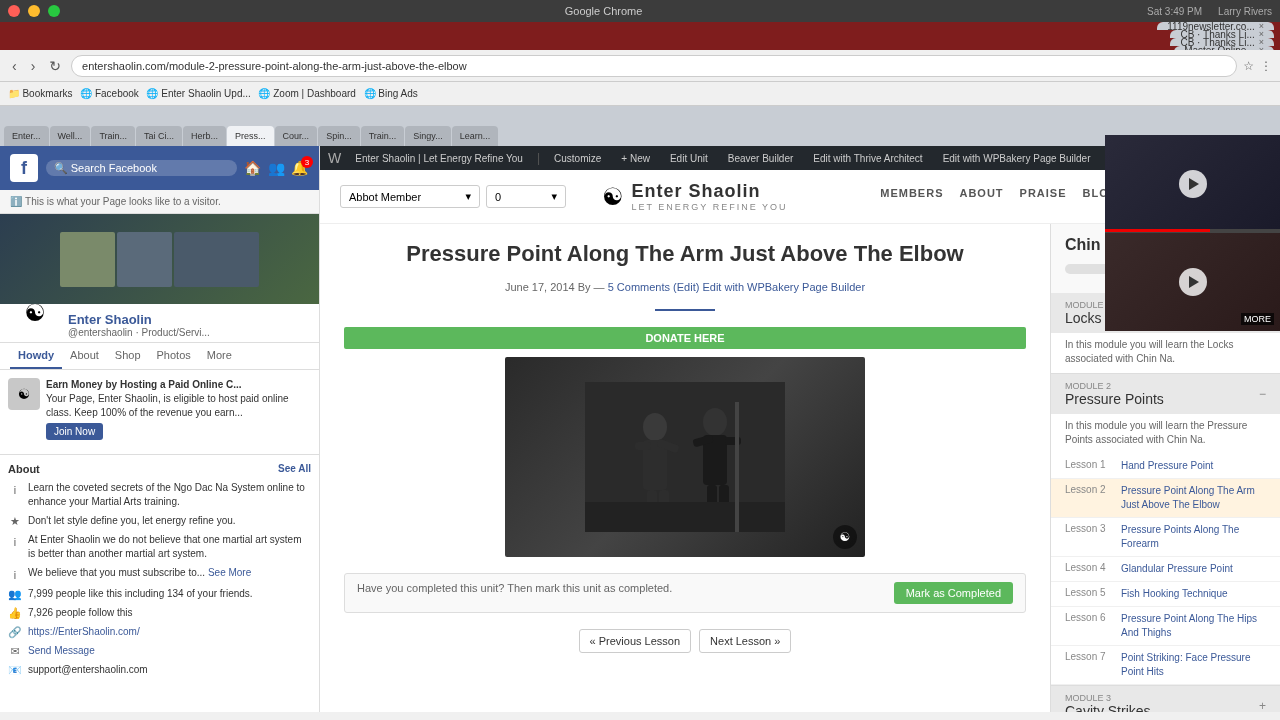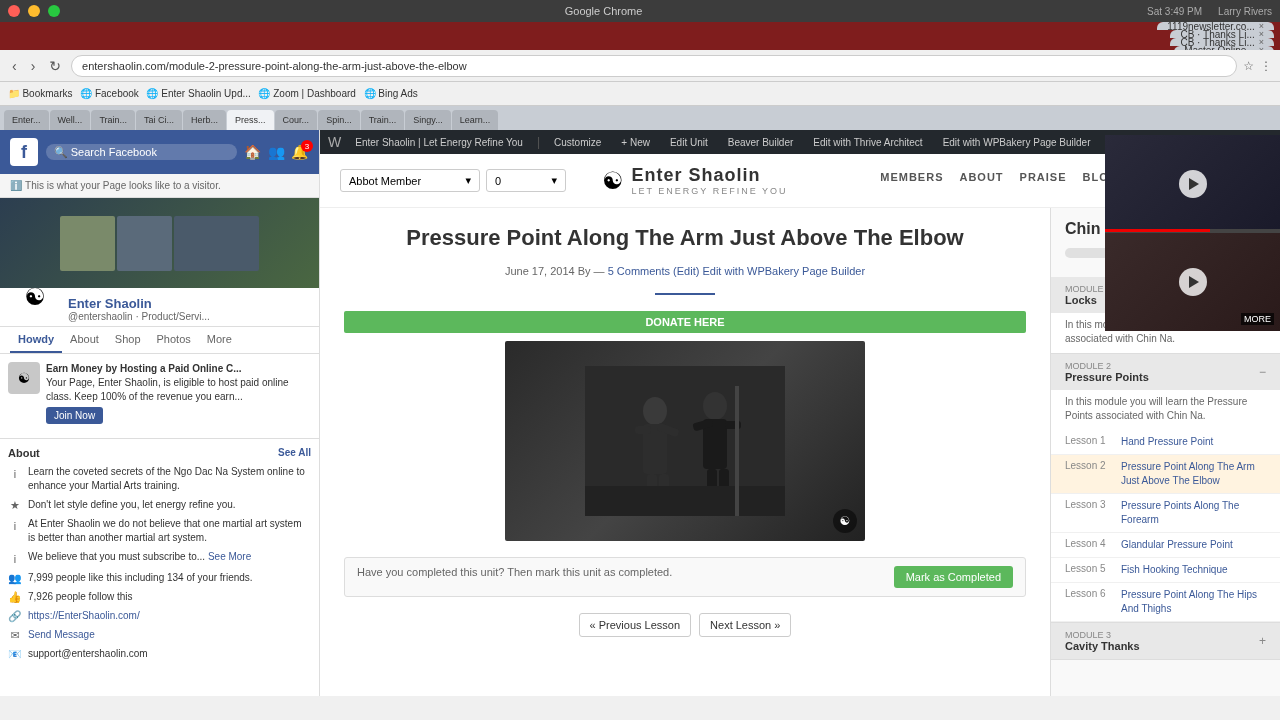--- a/index.html
+++ b/index.html
@@ -24,21 +24,21 @@
     .address-bar { background: #f0f0f0; height: 32px; display: flex; align-items: center; padding: 0 8px; gap: 6px; border-bottom: 1px solid #ccc; }
     .nav-btn { background: none; border: none; cursor: pointer; color: #555; font-size: 14px; padding: 2px 4px; }
     .url-box { flex: 1; background: #fff; border: 1px solid #ccc; border-radius: 12px; height: 22px; padding: 0 10px; font-size: 11px; color: #333; display: flex; align-items: center; }
     .addr-icons { display: flex; gap: 6px; color: #666; font-size: 12px; }
 
     
     .bookmarks-bar { background: #f0f0f0; height: 24px; display: flex; align-items: center; padding: 0 8px; gap: 8px; border-bottom: 1px solid #ccc; overflow: hidden; }
     .bm-item { font-size: 10px; color: #333; cursor: pointer; white-space: nowrap; display: flex; align-items: center; gap: 2px; }
 
     
-    .inner-tab-bar { background: #c8cdd4; height: 24px; display: flex; align-items: flex-end; padding: 0 4px; overflow: hidden; }
+    .inner-tab-bar { background: #c8cdd4; height: 40px; display: flex; align-items: flex-end; padding: 0 4px; overflow: hidden; }
     .inner-tab { background: #b0b5bc; border-radius: 4px 4px 0 0; padding: 3px 8px; font-size: 9px; color: #333; margin-right: 1px; white-space: nowrap; max-width: 100px; overflow: hidden; text-overflow: ellipsis; height: 20px; display: flex; align-items: center; cursor: pointer; }
     .inner-tab.active { background: #f0f2f5; }
 
     
     .page-layout { display: flex; width: 100%; height: calc(720px - 22px - 28px - 32px - 24px - 24px - 24px); overflow: hidden; }
 
     
     .fb-sidebar { width: 320px; background: #fff; border-right: 1px solid #ddd; overflow: hidden; flex-shrink: 0; }
     .fb-header { background: #3b5998; height: 44px; display: flex; align-items: center; padding: 0 10px; gap: 8px; }
     .fb-logo { width: 28px; height: 28px; background: #fff; border-radius: 4px; display: flex; align-items: center; justify-content: center; color: #3b5998; font-weight: bold; font-size: 18px; }
@@ -130,21 +130,21 @@
     .course-sidebar { width: 230px; background: #f9f9f9; border-left: 1px solid #ddd; overflow-y: auto; flex-shrink: 0; }
     .course-title { font-size: 16px; font-weight: bold; color: #333; padding: 12px 14px 4px; }
     .progress-bar-wrap { padding: 6px 14px; }
     .progress-bar-bg { background: #e0e0e0; height: 10px; border-radius: 5px; overflow: hidden; }
     .progress-bar-fill { background: #5cb85c; height: 100%; border-radius: 5px; }
     .progress-pct { font-size: 10px; color: #666; text-align: right; margin-top: 2px; }
 
     .module-block { border-bottom: 1px solid #ddd; }
     .module-header { background: #e8e8e8; padding: 7px 14px; display: flex; align-items: center; justify-content: space-between; cursor: pointer; }
     .module-label { font-size: 9px; color: #888; text-transform: uppercase; }
-    .module-name { font-size: 11px; font-weight: bold; color: #333; }
+    .module-name { font-size: 14px; font-weight: normal; color: #333; }
     .module-toggle { color: #888; font-size: 12px; }
     .module-desc { padding: 5px 14px 7px; font-size: 10px; color: #666; line-height: 1.4; background: #fff; }
     .module-expanded { background: #fff; }
     .lesson-item { padding: 5px 14px; display: flex; align-items: flex-start; gap: 6px; border-bottom: 1px solid #f0f0f0; cursor: pointer; }
     .lesson-item.active { background: #fff3e0; }
     .lesson-num { font-size: 10px; color: #888; white-space: nowrap; flex-shrink: 0; min-width: 50px; }
     .lesson-link { font-size: 10px; color: #3b5998; cursor: pointer; line-height: 1.4; }
 
     
     .donate-area { background: #5cb85c; padding: 4px 8px; margin-bottom: 8px; text-align: center; border-radius: 2px; }
@@ -495,27 +495,31 @@
             <span class="lesson-link">Glandular Pressure Point</span>
           </div>
           <div class="lesson-item">
             <span class="lesson-num">Lesson 5</span>
             <span class="lesson-link">Fish Hooking Technique</span>
           </div>
           <div class="lesson-item">
             <span class="lesson-num">Lesson 6</span>
             <span class="lesson-link">Pressure Point Along The Hips And Thighs</span>
           </div>
+          <div class="lesson-item">
+            <span class="lesson-num">Lesson 7</span>
+            <span class="lesson-link">Point Striking: Face Pressure Point Hits</span>
+          </div>
         </div>
 
         <div class="module-block">
           <div class="module-header">
             <div>
               <div class="module-label">Module 3</div>
-              <div class="module-name">Cavity Thanks</div>
+              <div class="module-name">Cavity Strikes</div>
             </div>
             <span class="module-toggle">+</span>
           </div>
 
         </div>
 
       </div>
     </div>
 
   </div>

